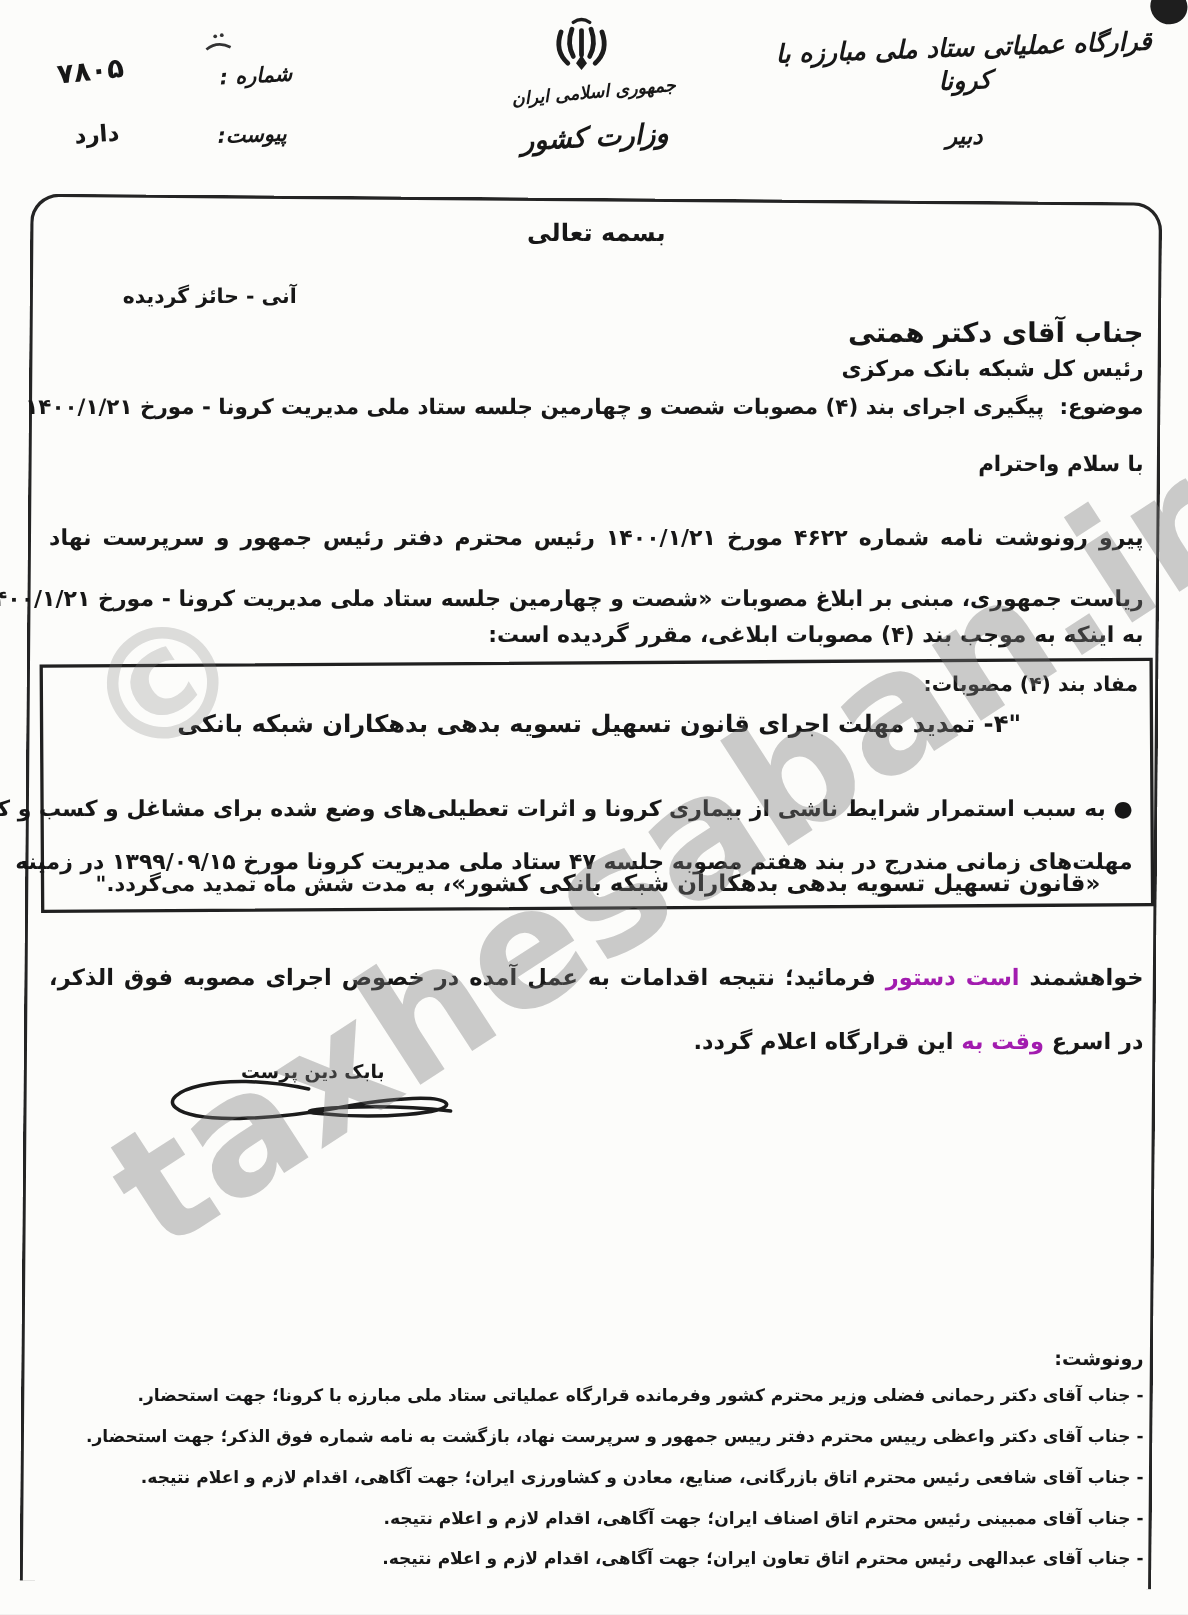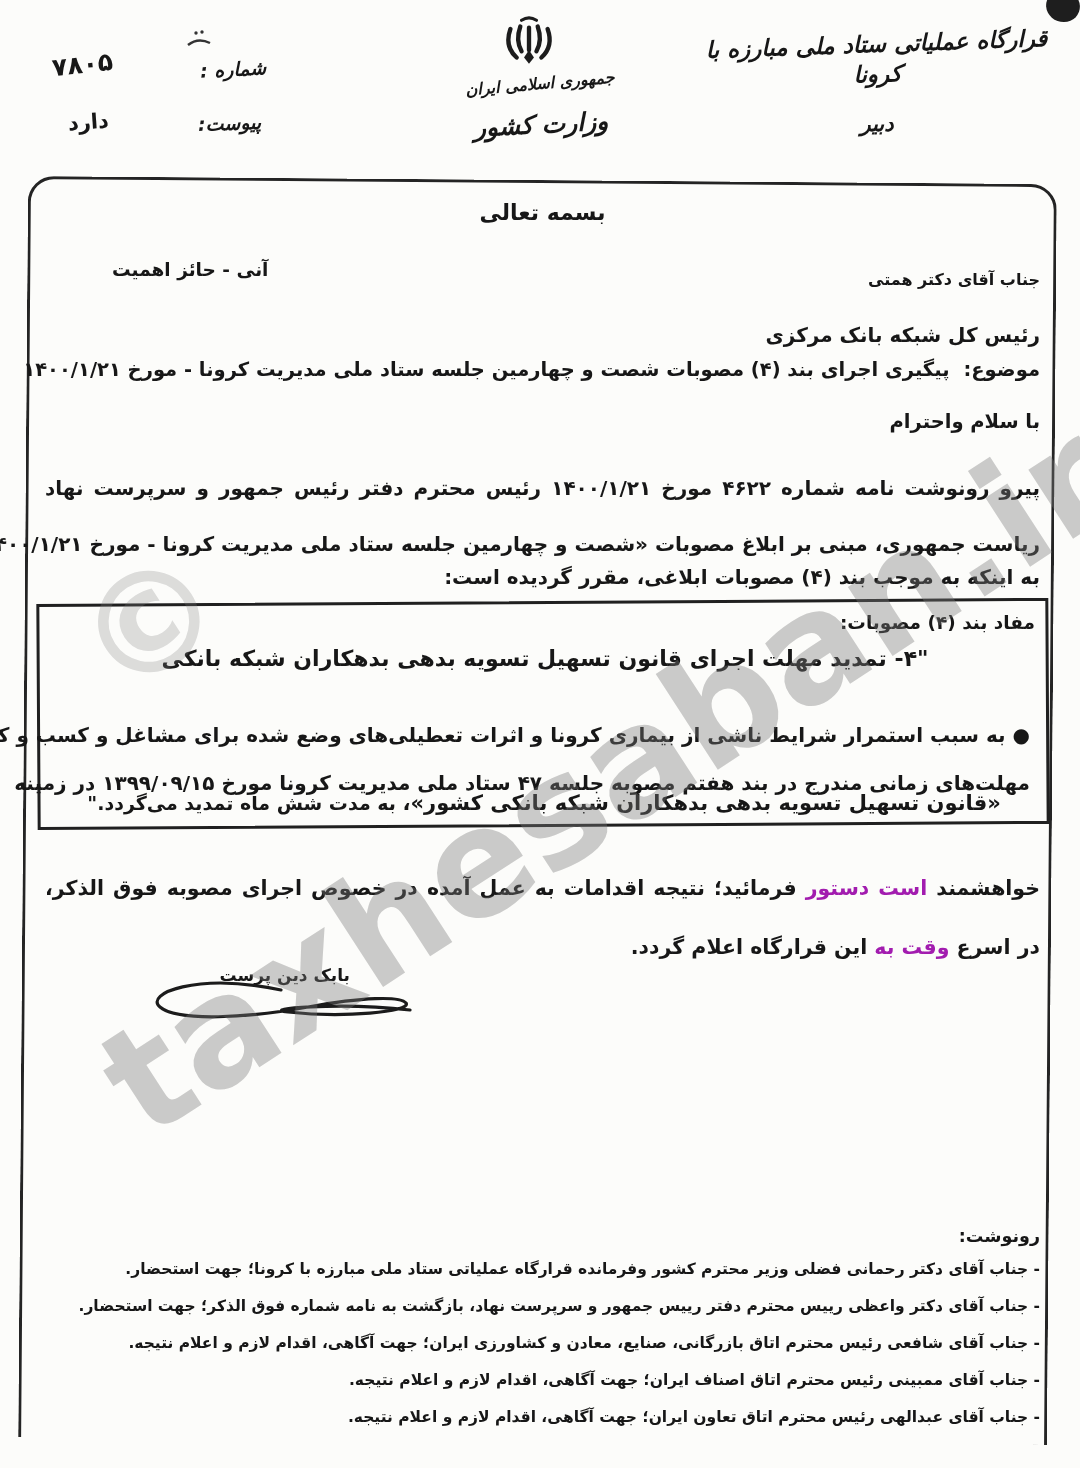--- a/index.html
+++ b/index.html
@@ -33,21 +33,21 @@
   
   .main-box{left:28px; top:176px; width:1023px; height:1258px;
             border:3px solid #242424; border-bottom:none; border-radius:26px 26px 0 0;
             transform:rotate(0.45deg); transform-origin:top left;}
   .res-box{left:37px; top:601px; width:1006px; height:220px;
            border:3px solid #202020; transform:rotate(-0.35deg);}
 
   
   .besmele{top:200px; font-size:22px;}
   .priority{left:112px; top:259px; font-size:18.5px; font-weight:700;}
-  .rec1{top:270px; font-size:16px;}
+  .rec1{top:288px; font-size:25px;}
   .rec2{top:323px; font-size:20px;}
   .subj{top:358px; font-size:19.5px;}
   .subj-label{margin-left:14px;}
   .salut{top:410px; font-size:19.5px;}
   .p1l1{top:452px; font-size:20px; padding-right:30px;}
   .p1l2{top:508px; font-size:20px;}
   .p1l3{top:565px; font-size:20px;}
   .res-title{top:612px; left:55px; width:980px; font-size:18.5px;}
   .res-head{top:646px; left:55px; width:980px; font-size:22px;}
   .res-l1{top:699px; left:58px; width:972px; font-size:20px;}
@@ -109,21 +109,21 @@
         <path d="M5 19 Q15 11 27 17" stroke="#333" fill="none" stroke-width="2.5"></path>
         <circle cx="13" cy="7" r="1.7" fill="#333"></circle>
         <circle cx="19" cy="6" r="1.7" fill="#333"></circle>
       </svg>
   </div>
   <div class="abs corner-blob"></div>
 
   <div class="abs main-box"></div>
 
   <div class="abs row center besmele nw">بسمه تعالی</div>
-  <div class="abs priority nw">آنی - حائز اهمیت</div>
+  <div class="abs priority nw">آنی - حائز گردیده</div>
 
   <div class="abs row right rec1 nw">جناب آقای دکتر همتی</div>
   <div class="abs row right rec2 nw">رئیس کل شبکه بانک مرکزی</div>
 
   <div class="abs row right subj nw">
     <span class="subj-label">موضوع:</span><span>پیگیری اجرای بند (۴) مصوبات شصت و چهارمین جلسه ستاد ملی مدیریت کرونا - مورخ ۱۴۰۰/۱/۲۱</span>
   </div>
 
   <div class="abs row right salut nw">با سلام واحترام</div>
 

